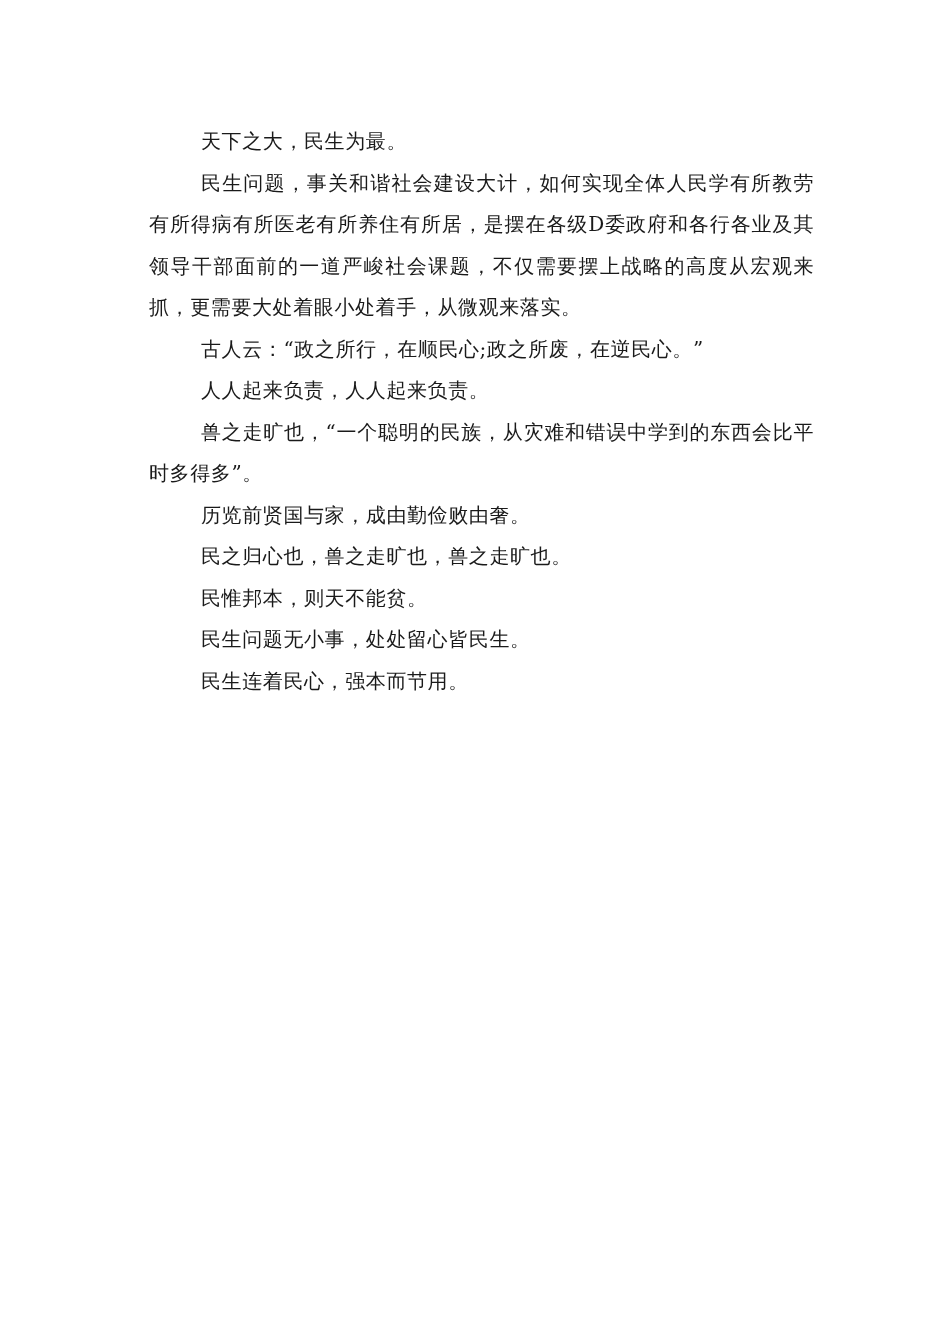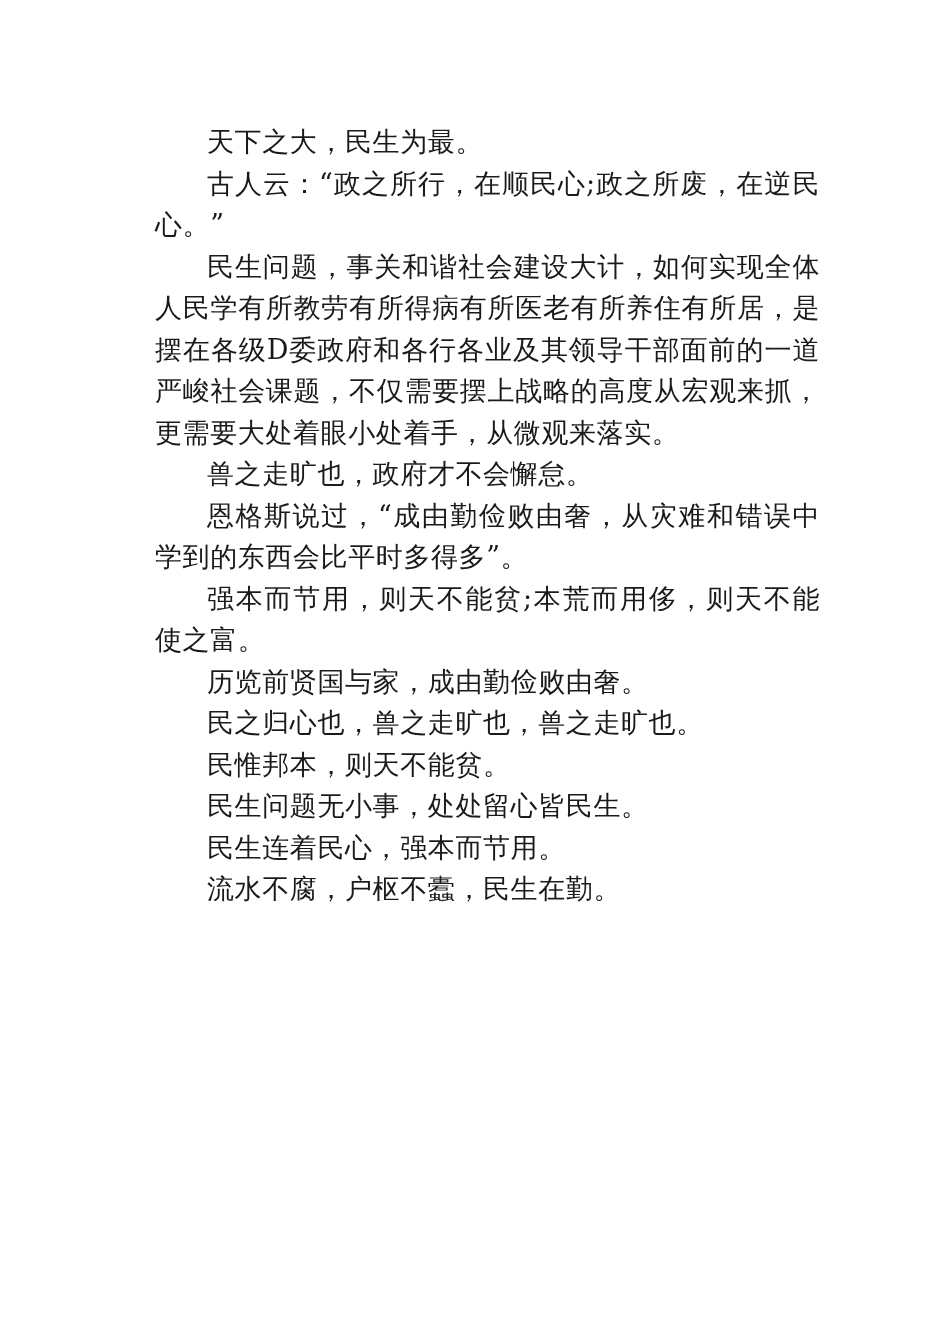--- a/index.html
+++ b/index.html
@@ -8,46 +8,44 @@
       background: #ffffff;
     }
     body {
       width: 950px;
       height: 1344px;
       position: relative;
       overflow: hidden;
     }
     .page {
       position: absolute;
-      left: 155px;
+      left: 149px;
       top: 121px;
       width: 665px;
       font-family: "DejaVu Serif", "Liberation Serif", serif;
-      font-size: 27px;
+      font-size: 20px;
       line-height: 41.5px;
       color: #1a1a1a;
     }
     .para {
       margin: 0;
       padding: 0;
       text-indent: 52px;
       text-align: justify;
       text-align-last: left;
       letter-spacing: 0.6px;
     }
   </style>
 </head>
 <body>
 
 <div class="page">
   <p class="para">天下之大，民生为最。</p>
+  <p class="para">民生问题，事关和谐社会建设大计，如何实现全体人民学有所教劳有所得病有所医老有所养住有所居，是摆在各级D委政府和各行各业及其领导干部面前的一道严峻社会课题，不仅需要摆上战略的高度从宏观来抓，更需要大处着眼小处着手，从微观来落实。</p>
   <p class="para">古人云：“政之所行，在顺民心;政之所废，在逆民心。”</p>
-  <p class="para">民生问题，事关和谐社会建设大计，如何实现全体人民学有所教劳有所得病有所医老有所养住有所居，是摆在各级D委政府和各行各业及其领导干部面前的一道严峻社会课题，不仅需要摆上战略的高度从宏观来抓，更需要大处着眼小处着手，从微观来落实。</p>
-  <p class="para">兽之走旷也，政府才不会懈怠。</p>
-  <p class="para">恩格斯说过，“成由勤俭败由奢，从灾难和错误中学到的东西会比平时多得多”。</p>
-  <p class="para">强本而节用，则天不能贫;本荒而用侈，则天不能使之富。</p>
+  <p class="para">人人起来负责，人人起来负责。</p>
+  <p class="para">兽之走旷也，“一个聪明的民族，从灾难和错误中学到的东西会比平时多得多”。</p>
   <p class="para">历览前贤国与家，成由勤俭败由奢。</p>
   <p class="para">民之归心也，兽之走旷也，兽之走旷也。</p>
   <p class="para">民惟邦本，则天不能贫。</p>
   <p class="para">民生问题无小事，处处留心皆民生。</p>
   <p class="para">民生连着民心，强本而节用。</p>
-  <p class="para">流水不腐，户枢不蠹，民生在勤。</p>
 </div>
 
 </body></html>

